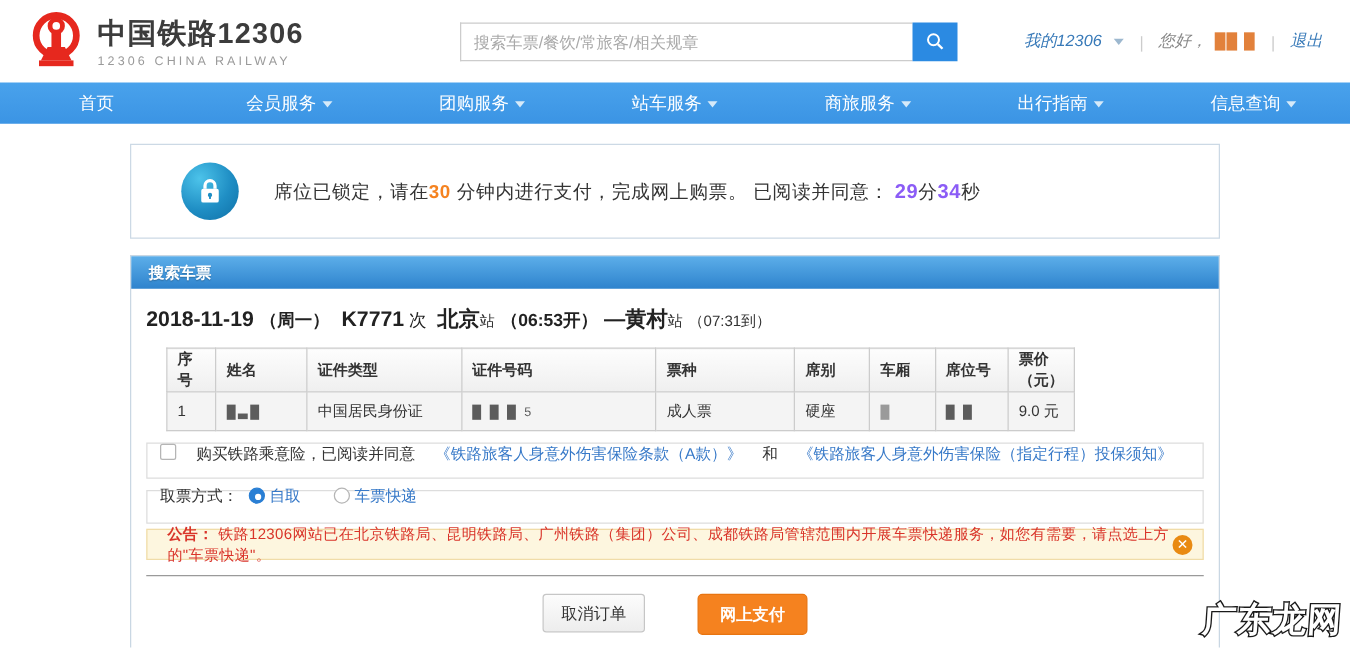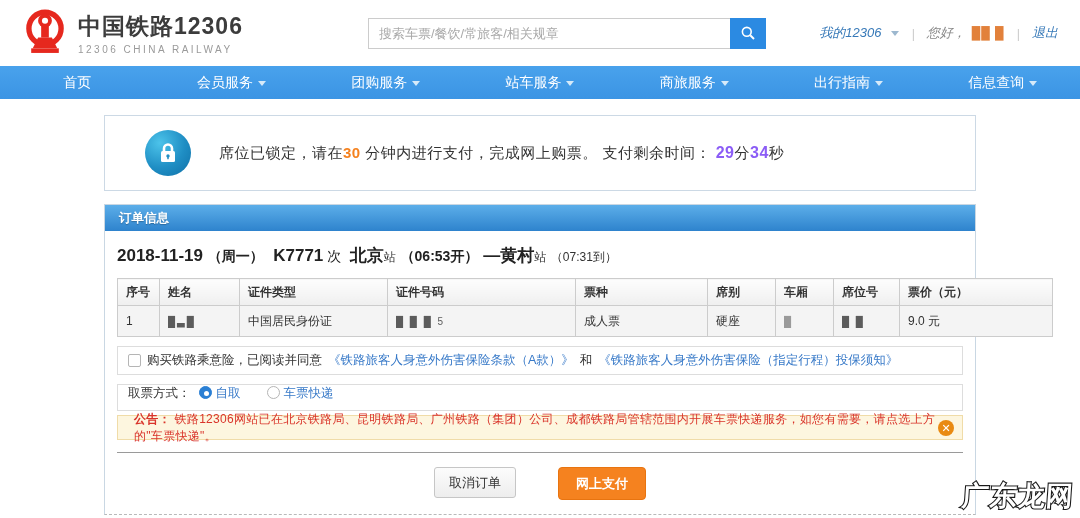--- a/index.html
+++ b/index.html
@@ -50,35 +50,35 @@
   .order-box { width:872px; margin:13px auto 0; border:1px solid #c9d7e3;
     border-bottom:1px dashed #b9b9b9; background:#fff; padding-bottom:14px; }
   .order-header { height:26px; background:linear-gradient(#5caee9,#2e83cd);
     color:#fff; font-size:12.5px; font-weight:bold; display:flex; align-items:center; padding:0 14px;
     text-shadow:0 1px 1px rgba(0,0,0,.25); }
   .train-line { padding:13px 12px 11px; font-size:17px; color:#222; }
   .train-line .b { font-weight:bold; }
   .train-line .sm { font-size:12px; color:#333; }
   .train-line .md { font-size:14px; }
 
-  table.ptable { width:936px; margin:0 12px; border-collapse:collapse; font-size:12px; color:#333; }
+  table.ptable { width:727px; margin:0 28px; border-collapse:collapse; font-size:12px; color:#333; }
   table.ptable th { font-weight:bold; background:linear-gradient(#fdfdfd,#efefef);
     border:1px solid #ccc; height:27px; text-align:left; padding:0 8px; }
   table.ptable td { border:1px solid #ccc; background:#f4f4f4; height:31px; padding:0 8px; }
   .blocks { color:#5c5c5c; font-size:10px; letter-spacing:2px; }
   .blocks.light { color:#9a9a9a; }
 
   .ins-box { margin:9px 12px 0; border:1px solid #ddd; height:29px; display:flex;
-    align-items:center; padding:0 10px; font-size:12.5px; color:#333; gap:6px; }
+    align-items:flex-start; padding:0 10px; font-size:12.5px; color:#333; gap:16px; }
   .checkbox { width:13px; height:13px; border:1px solid #b5b5b5; border-radius:2px; background:#fff;
     flex:0 0 auto; cursor:pointer; }
   .ins-link { color:#3779c8; cursor:pointer; }
 
   .pickup-box { margin:9px 12px 0; border:1px solid #ddd; height:27px; display:flex;
-    align-items:flex-start; padding:0 10px; font-size:12.5px; color:#333; gap:8px; }
+    align-items:flex-end; padding:12px 10px; font-size:12.5px; color:#333; gap:8px; }
   .radio { width:13px; height:13px; border-radius:50%; display:inline-block; vertical-align:-2px; margin-right:4px; }
   .radio.sel { background:#2a7fd4; border:1px solid #2a7fd4; position:relative; }
   .radio.sel::after { content:""; position:absolute; left:4px; top:4px; width:5px; height:5px;
     border-radius:50%; background:#fff; }
   .radio.unsel { background:#fff; border:1px solid #b5b5b5; }
   .pickup-opt { color:#3779c8; cursor:pointer; margin-right:18px; }
 
   .total-row { margin:6px 12px 0; height:30px; display:flex; align-items:center; justify-content:flex-end;
     font-size:13px; color:#555; padding-right:18px; gap:4px; }
   .total-val { color:#f64c00; font-weight:bold; margin-left:26px; }
@@ -175,26 +175,26 @@
 
   <div class="notice-box">
     <div class="lock-icon">
       <svg width="24" height="24" viewBox="0 0 24 24">
         <rect x="5" y="10" width="14" height="11" rx="1.5" fill="#fff"></rect>
         <path d="M8 10 V7.5 a4 4 0 0 1 8 0 V10" fill="none" stroke="#fff" stroke-width="2.6"></path>
         <path d="M12 13.2 a1.7 1.7 0 0 1 1.7 1.7 c0 0.8-0.6 1.2-0.9 1.7 l-0.1 1.6 h-1.4 l-0.1-1.6 c-0.3-0.5-0.9-0.9-0.9-1.7 a1.7 1.7 0 0 1 1.7-1.7 Z" fill="#1f8ec4"></path>
       </svg>
     </div>
     <div class="notice-text">
-      <span>席位已锁定，请在</span><span class="hl-orange">30</span><span> 分钟内进行支付，完成网上购票。</span><span>  支付剩余时间： </span><span class="hl-num">29</span><span>分</span><span class="hl-num">34</span><span>秒</span>
+      <span>席位已锁定，请在</span><span class="hl-orange">30</span><span> 分钟内进行支付，完成网上购票。</span><span>  已阅读并同意： </span><span class="hl-num">29</span><span>分</span><span class="hl-num">34</span><span>秒</span>
     </div>
   </div>
 
   <div class="order-box">
-    <div class="order-header">订单信息</div>
+    <div class="order-header">搜索车票</div>
 
     <div class="train-line">
       <span class="b">2018-11-19</span>
       <span class="b md">（周一）</span>
       &nbsp;<span class="b">K7771</span><span class="md"> 次 </span>
       &nbsp;<span class="b">北京</span><span class="sm">站</span>
       <span class="b md">（06:53开）</span>
       <span class="b">—</span><span class="b">黄村</span><span class="sm">站</span>
       <span class="sm">（07:31到）</span>
     </div>

